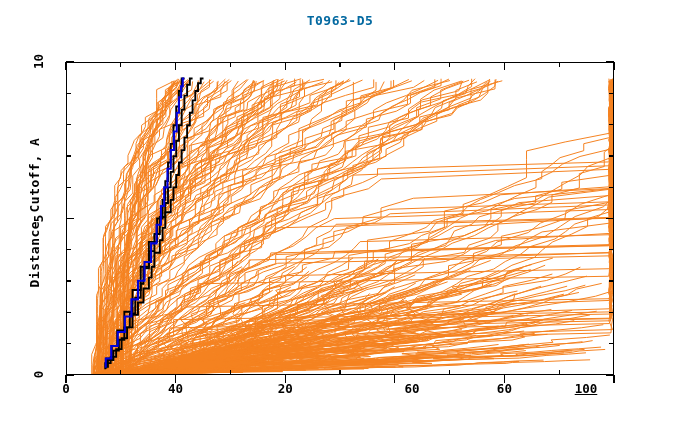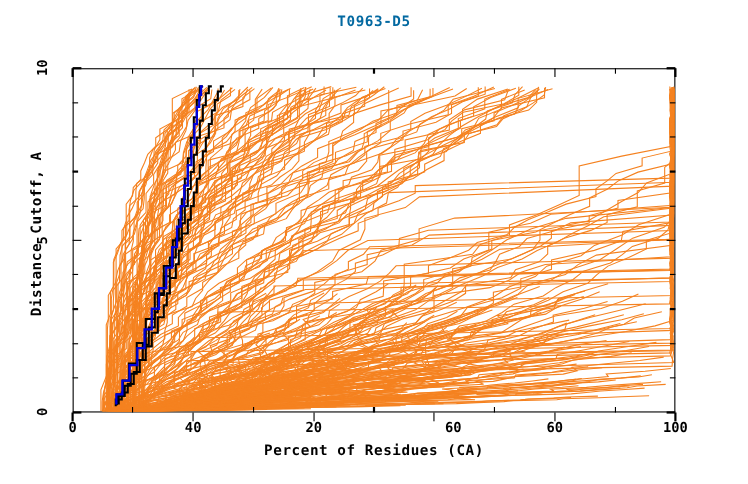--- a/index.html
+++ b/index.html
@@ -438,22 +438,21 @@
       <div class="tick ytick-right-minor" style="left: 609px; top: 123.9px;"></div>
       <div class="tick ytick-minor" style="left: 66px; top: 92.6px;"></div>
       <div class="tick ytick-right-minor" style="left: 609px; top: 92.6px;"></div>
     </div>
   <div id="ticklabels-layer">
       <div class="xlabel-tick" style="left: 36px;">0</div>
       <div class="xlabel-tick" style="left: 145.6px;">40</div>
       <div class="xlabel-tick" style="left: 255.2px;">20</div>
       <div class="xlabel-tick" style="left: 382px;">60</div>
       <div class="xlabel-tick" style="left: 474.4px;">60</div>
-      <div class="xlabel-tick" style="left: 584px;">100</div>
+      <div class="xlabel-tick" style="left: 556px; text-decoration: underline;">100</div>
       <div class="ylabel-tick" style="left: 18px; top: 367px;">0</div>
       <div class="ylabel-tick" style="left: 18px; top: 210.5px;">5</div>
       <div class="ylabel-tick" style="left: 18px; top: 54px;">10</div>
     </div>
 
-  <div id="x-axis-title">Percent of Residues (CA)</div>
   <div id="y-axis-title">Distance Cutoff, A</div>
 
 </div>
 
 </body></html>

